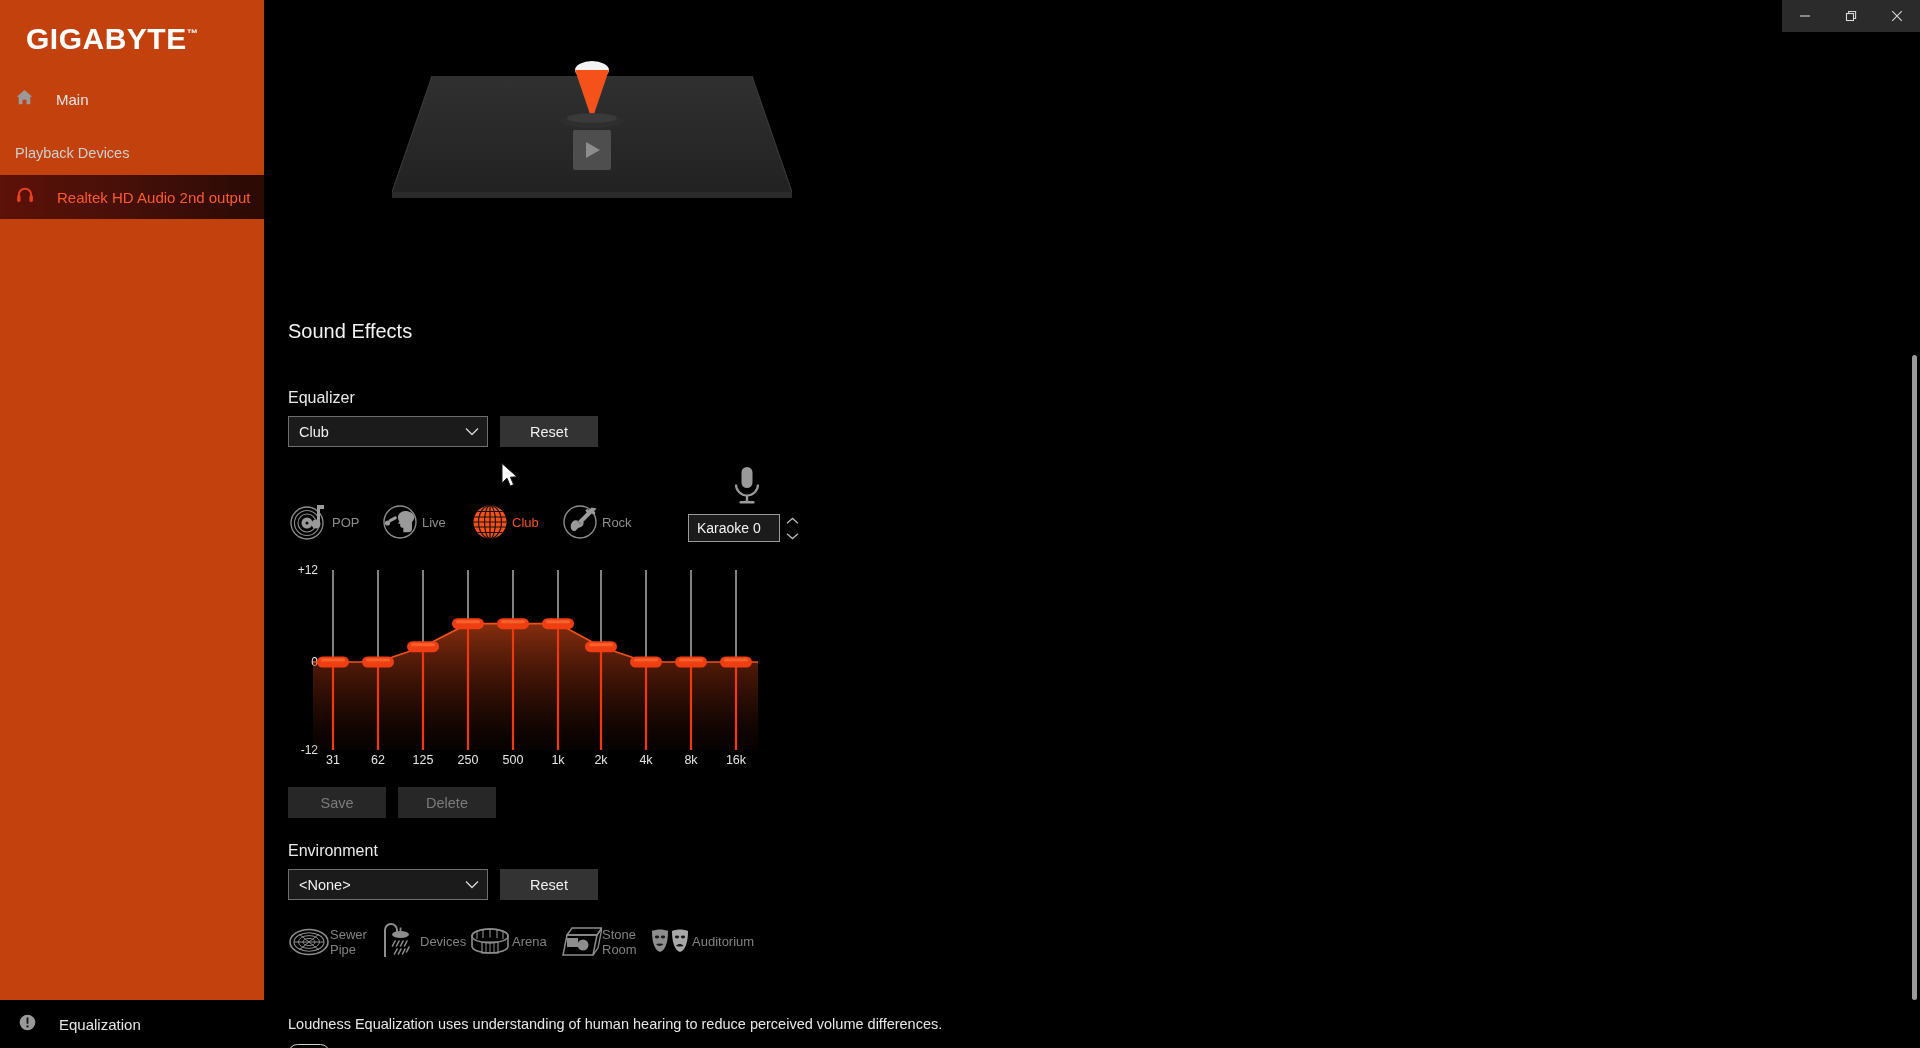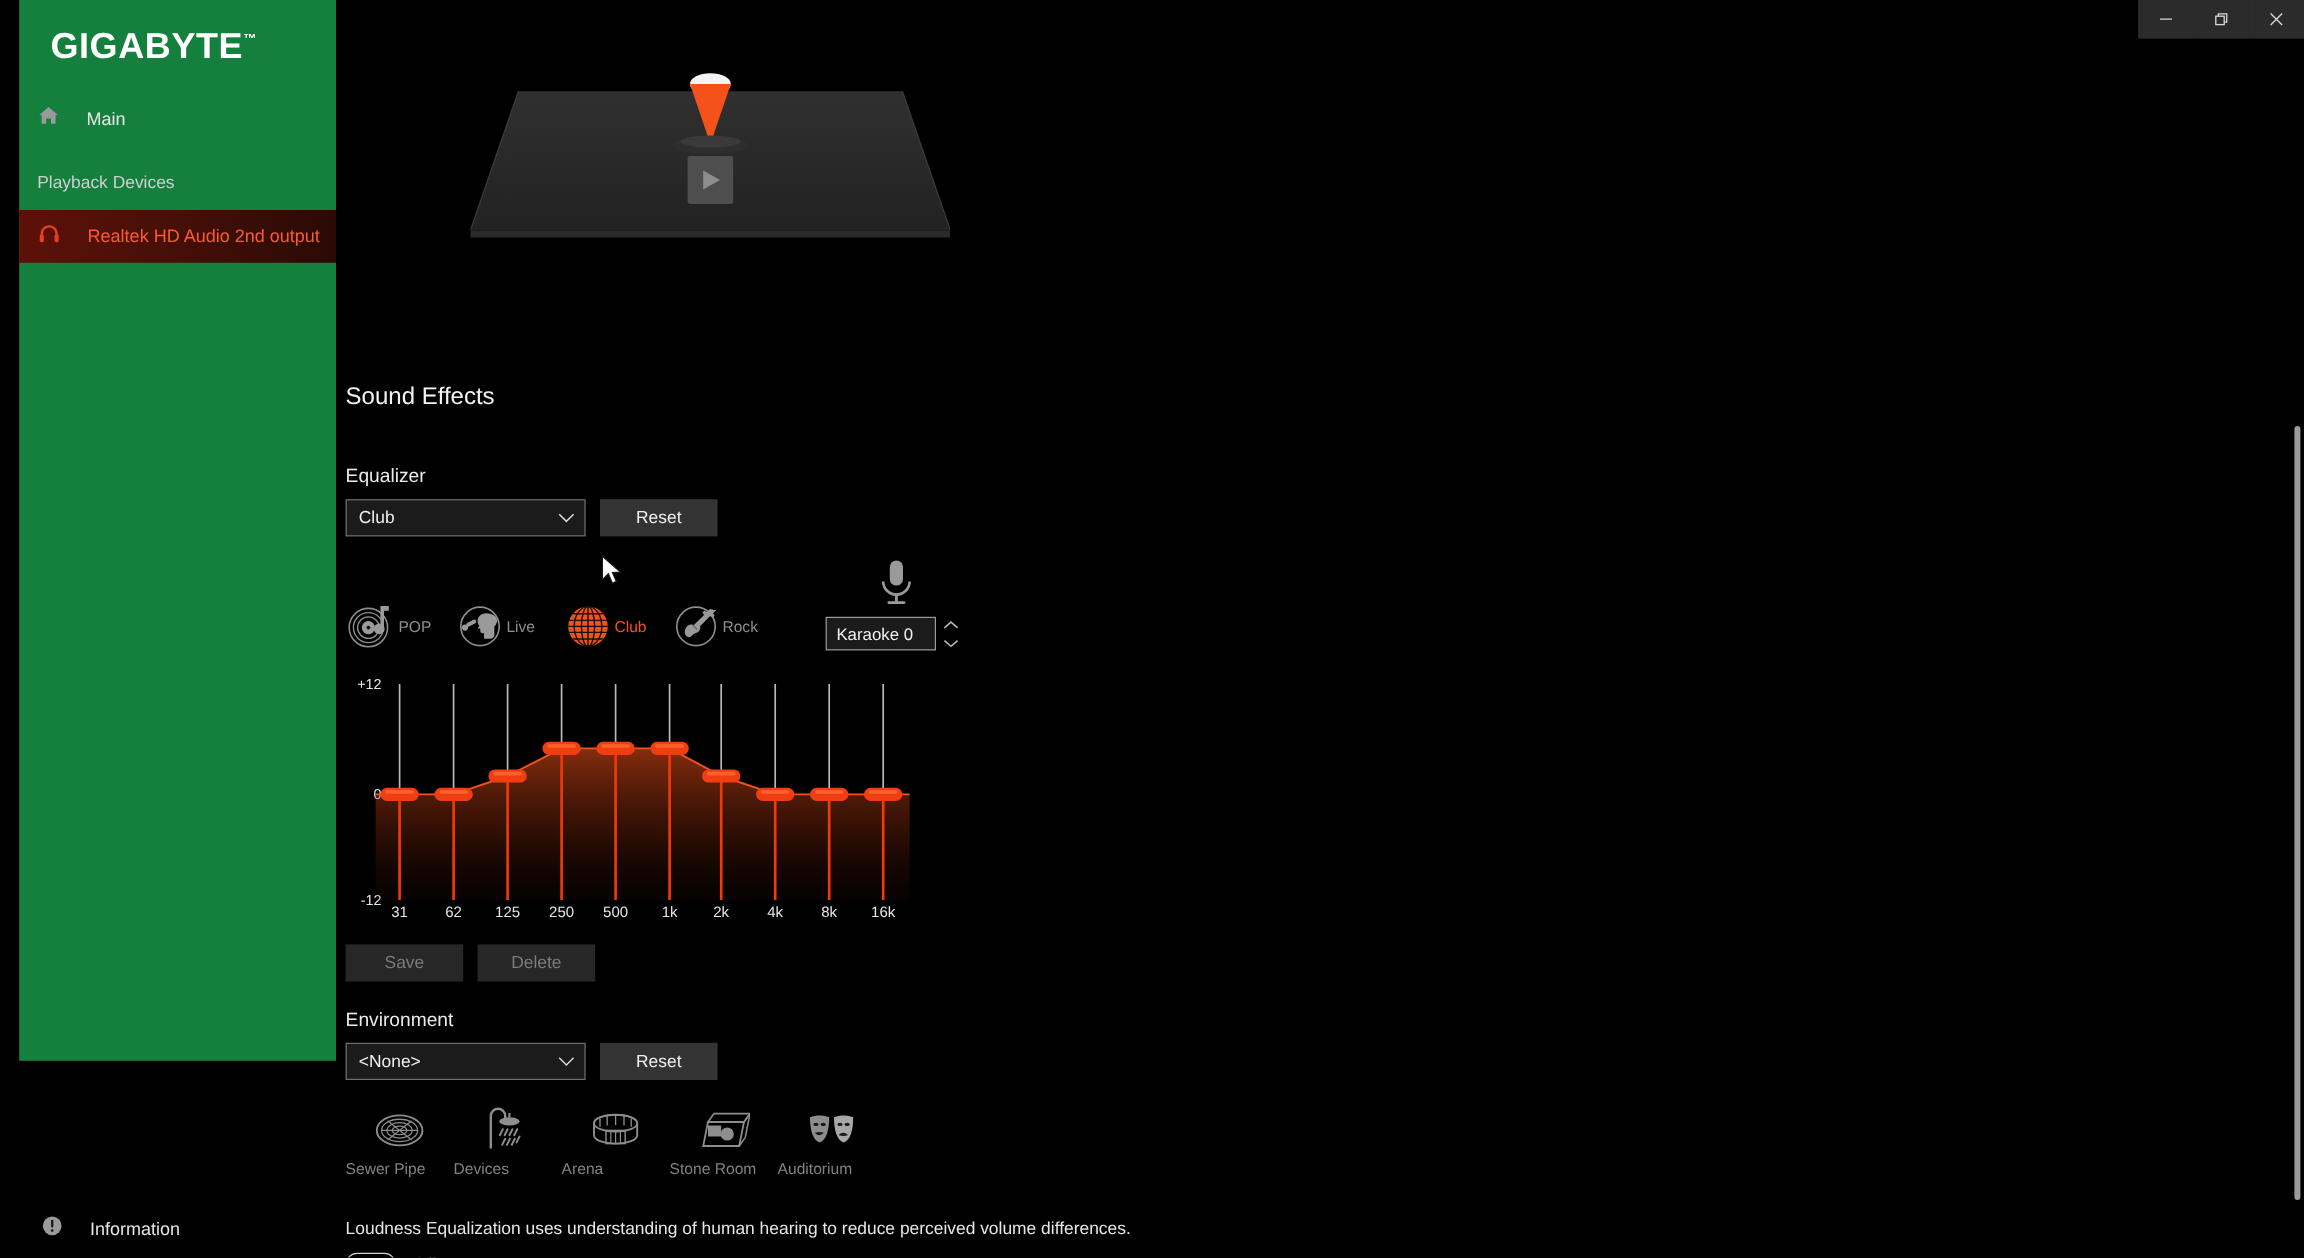--- a/index.html
+++ b/index.html
@@ -23,22 +23,22 @@
     display: flex; background: #2b2b2b;
   }
   .winbtn {
     width: 46px; height: 32px; display: flex; align-items: center;
     justify-content: center; color: #d8d8d8; background: #2b2b2b;
   }
   .winbtn svg { display: block; }
 
   
   .sidebar {
-    position: absolute; top: 0; left: 16px; width: 264px; height: 884px;
-    background: #15803d;
+    position: absolute; top: 0; left: 0; width: 264px; height: 1000px;
+    background: #c2410c;
   }
   .logo {
     position: absolute; left: 26px; top: 22px;
     font-weight: 700; font-size: 30px; letter-spacing: 0.5px;
     color: #ffffff; font-family: "Liberation Sans", sans-serif;
   }
   .logo .tm { font-size: 11px; vertical-align: 12px; font-weight: 700; }
 
   .nav-main {
     position: absolute; left: 0; top: 79px; width: 264px; height: 40px;
@@ -117,21 +117,21 @@
                color: #b6b6b6; font-size: 11px; cursor: pointer; }
 
   
   .eqgraph { position: absolute; left: 24px; top: 524px; width: 520px; height: 210px; }
   .eqgraph svg { display: block; }
   .eq-actions { position: absolute; left: 24px; top: 755px; display: flex; }
   .eq-actions .btn { margin-left: 0; margin-right: 12px; }
 
   
   .envs { position: absolute; left: 24px; top: 885px; display: flex; }
-  .env { width: 90px; display: flex; flex-direction: column; cursor: pointer; }
+  .env { width: 90px; display: flex; flex-direction: row; align-items: center; cursor: pointer; }
   .env .ic { height: 42px; display: flex; align-items: flex-end; justify-content: center; }
   .env .nm { margin-top: 7px; font-size: 13px; color: #828282; }
 
   
   .loud-text { position: absolute; left: 24px; top: 984px; font-size: 14.5px; color: #e6e6e6; }
   .loud-row { position: absolute; left: 24px; top: 1012px; display: flex; align-items: center; }
   .toggle {
     width: 42px; height: 19px; border: 1.5px solid #cfcfcf; border-radius: 10px;
     background: #000; position: relative; cursor: pointer;
   }
@@ -202,21 +202,21 @@
 
 
     <div class="nav-bottom" id="nav-info">
       <span>
         <svg width="19" height="19" viewBox="0 0 20 20">
           <circle cx="10" cy="10" r="8.2" fill="#9a9a9a"></circle>
           <rect x="9" y="4.6" width="2" height="7" rx="1" fill="#1a1a1a"></rect>
           <circle cx="10" cy="14.2" r="1.2" fill="#1a1a1a"></circle>
         </svg>
       </span>
-      <span class="lbl">Information</span>
+      <span class="lbl">Equalization</span>
     </div>
   </div>
 
   <div class="content">
 
     <div class="room">
       <svg width="400" height="160" viewBox="0 0 400 160">
         <defs>
           <linearGradient id="floorg" x1="0" y1="0" x2="0" y2="1">
             <stop offset="0%" stop-color="#303030"></stop>

